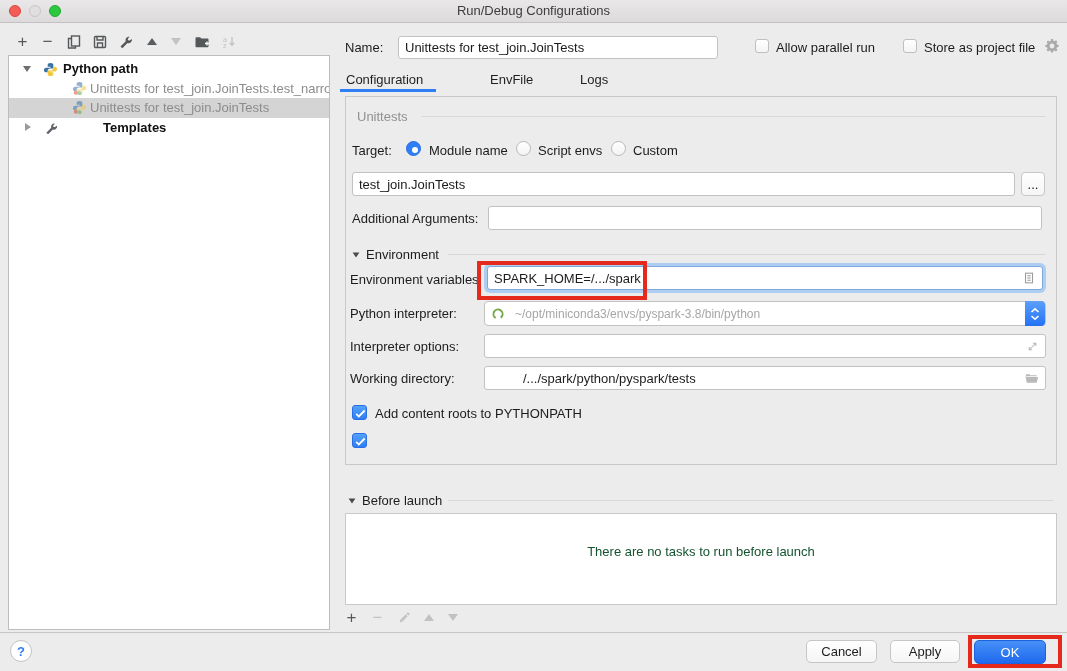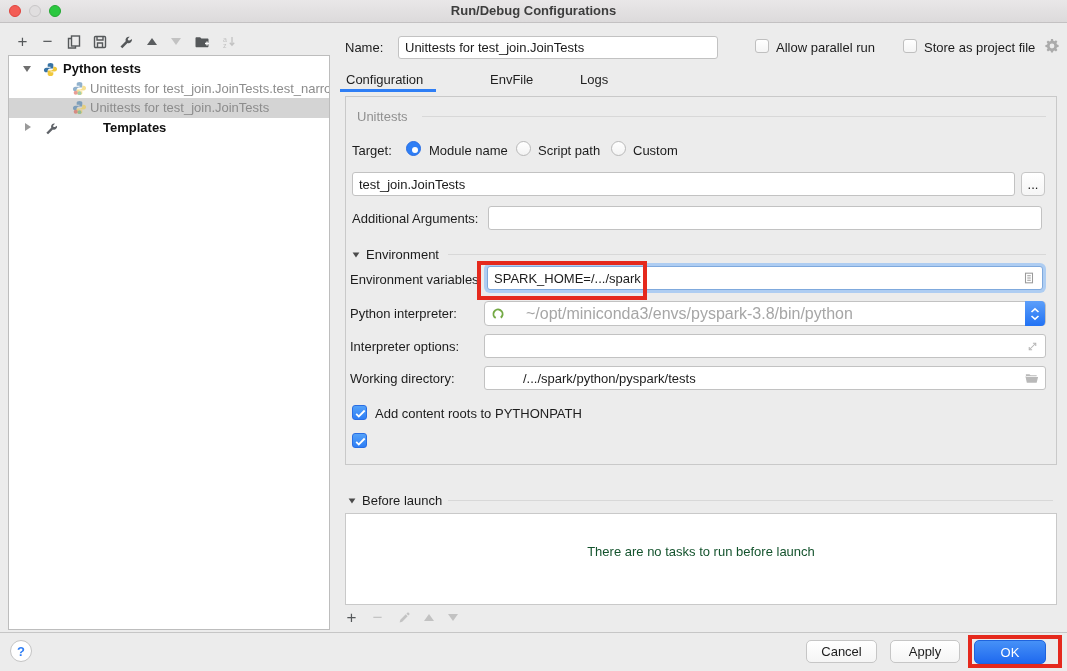--- a/index.html
+++ b/index.html
@@ -2,21 +2,21 @@
 <html><head>
 <meta charset="utf-8">
 <style>
   html,body{margin:0;padding:0;}
   body{font-family:"Liberation Sans",sans-serif;-webkit-font-smoothing:antialiased;}
   #app{position:relative;width:1067px;height:671px;background:#ececec;overflow:hidden;
        font-size:13px;color:#1c1c1c;}
   .abs{position:absolute;}
   
   .titlebar{position:absolute;left:0;top:0;width:1067px;height:22px;
-    background:linear-gradient(#e9e7e8,#dcdadb);border-bottom:1px solid #c3c1c2;font-weight:bold;}
+    background:linear-gradient(#e9e7e8,#dcdadb);border-bottom:1px solid #c3c1c2;}
   .titlebar .title{position:absolute;left:0;right:0;top:3px;text-align:center;
     font-size:13px;color:#3d3d3d;}
   .light{position:absolute;top:5px;width:12px;height:12px;border-radius:50%;box-sizing:border-box;}
   .light.red{left:9px;background:#f35d56;border:1px solid #e0443e;}
   .light.yellow{left:29px;background:#e0dedf;border:1px solid #c8c6c7;}
   .light.green{left:49px;background:#2bc840;border:1px solid #24a833;}
   
   .tbicon{position:absolute;top:32px;width:19px;height:19px;display:flex;
     align-items:center;justify-content:center;font-size:17px;color:#55585a;cursor:default;}
   .tbicon.dis{color:#c2c2c2;}
@@ -120,21 +120,21 @@
       </svg>
     </div>
 
   <div class="tree">
     <div class="trow" style="top:3px;">
       <span class="tri-down" style="position:absolute;left:14px;top:7px;"></span>
       <svg style="position:absolute;left:34px;top:3px;" width="15" height="15" viewBox="0 0 16 16">
           <path fill="#3873a4" d="M8 1C6 1 5 1.8 5 3v2h3v1H3.5C2 6 1 7 1 8.5S2 11 3.5 11H5V9.5C5 8 6 7 7.5 7H11V3c0-1.2-1-2-3-2z"></path>
           <path fill="#f0c83c" d="M8 15c2 0 3-.8 3-2v-2H8v-1h4.5c1.5 0 2.5-1 2.5-2.5S14 5 12.5 5H11v1.5C11 8 10 9 8.5 9H5v4c0 1.2 1 2 3 2z"></path>
         </svg>
-      <span class="lbl bold" style="left:54px;">Python tests</span>
+      <span class="lbl bold" style="left:54px;">Python path</span>
     </div>
     <div class="trow" style="top:23px;">
       <svg style="position:absolute;left:63px;top:2px;opacity:.55;" width="15" height="15" viewBox="0 0 16 16">
           <path fill="#3873a4" d="M8 1C6 1 5 1.8 5 3v2h3v1H3.5C2 6 1 7 1 8.5S2 11 3.5 11H5V9.5C5 8 6 7 7.5 7H11V3c0-1.2-1-2-3-2z"></path>
           <path fill="#f0c83c" d="M8 15c2 0 3-.8 3-2v-2H8v-1h4.5c1.5 0 2.5-1 2.5-2.5S14 5 12.5 5H11v1.5C11 8 10 9 8.5 9H5v4c0 1.2 1 2 3 2z"></path>
           <circle cx="4" cy="12.5" r="2.2" fill="#d64f41"></circle>
           <circle cx="8" cy="13" r="2" fill="#59a869"></circle>
         </svg>
       <span class="lbl graytxt" style="left:81px;">Unittests for test_join.JoinTests.test_narrow_</span>
     </div>
@@ -173,21 +173,21 @@
 
   <div class="abs" style="left:345px;top:96px;width:712px;height:369px;border:1px solid #c9c9c9;box-sizing:border-box;">
 
     <span class="lab grouplbl" style="left:11px;top:12px;">Unittests</span>
     <div class="hline" style="left:76px;right:10px;top:19px;"></div>
 
     <span class="lab" style="left:6px;top:46px;">Target:</span>
     <span class="radio on" style="left:60px;top:44px;"></span>
     <span class="lab" style="left:83px;top:46px;">Module name</span>
     <span class="radio" style="left:170px;top:44px;"></span>
-    <span class="lab" style="left:192px;top:46px;">Script path</span>
+    <span class="lab" style="left:192px;top:46px;">Script envs</span>
     <span class="radio" style="left:265px;top:44px;"></span>
     <span class="lab" style="left:287px;top:46px;">Custom</span>
 
     <input class="tf abs" style="left: 6px; top: 75px; width: 663px; height: 24px;" value="test_join.JoinTests">
     <div class="btn" style="left:675px;top:75px;width:24px;height:24px;border-radius:4px;">
       <span>...</span>
       </div>
 
     <span class="lab" style="left:6px;top:114px;">Additional Arguments:</span>
     <input class="tf abs" style="left: 142px; top: 109px; width: 554px; height: 24px;" value="">
@@ -203,21 +203,21 @@
           <rect x="4" y="2.5" width="8" height="11" fill="none" stroke="#9a9a9a" stroke-width="1.2"></rect>
           <path stroke="#9a9a9a" stroke-width="1.2" d="M6 5.5h4M6 8h4M6 10.5h4"></path>
         </svg>
     </div>
 
     <span class="lab" style="left:4px;top:209px;">Python interpreter:</span>
     <div class="fieldbox" style="left:138px;top:204px;width:562px;height:25px;border-radius:4px;padding-right:26px;">
       <svg width="14" height="14" viewBox="0 0 16 16" style="margin-right:5px;flex:none;">
           <circle cx="8" cy="8" r="5.2" fill="none" stroke="#73a944" stroke-width="2.2" stroke-dasharray="26 7" transform="rotate(120 8 8)"></circle>
         </svg>
-      <span class="ghost" style="white-space:nowrap;font-size:16px;margin-left:16px;overflow:hidden;">~/opt/miniconda3/envs/pyspark-3.8/bin/python</span>
+      <span class="ghost" style="white-space:nowrap;font-size:12px;margin-left:5px;overflow:hidden;">~/opt/miniconda3/envs/pyspark-3.8/bin/python</span>
       <span class="stepper">
         <svg width="12" height="16" viewBox="0 0 12 16">
             <path d="M2.5 6 6 2.8 9.5 6M2.5 10 6 13.2 9.5 10" stroke="#fff" stroke-width="1.6" fill="none"></path>
           </svg>
         </span>
     </div>
 
     <span class="lab" style="left:4px;top:242px;">Interpreter options:</span>
     <div class="fieldbox" style="left:138px;top:237px;width:562px;height:24px;">
       <span style="flex:1;"></span>

